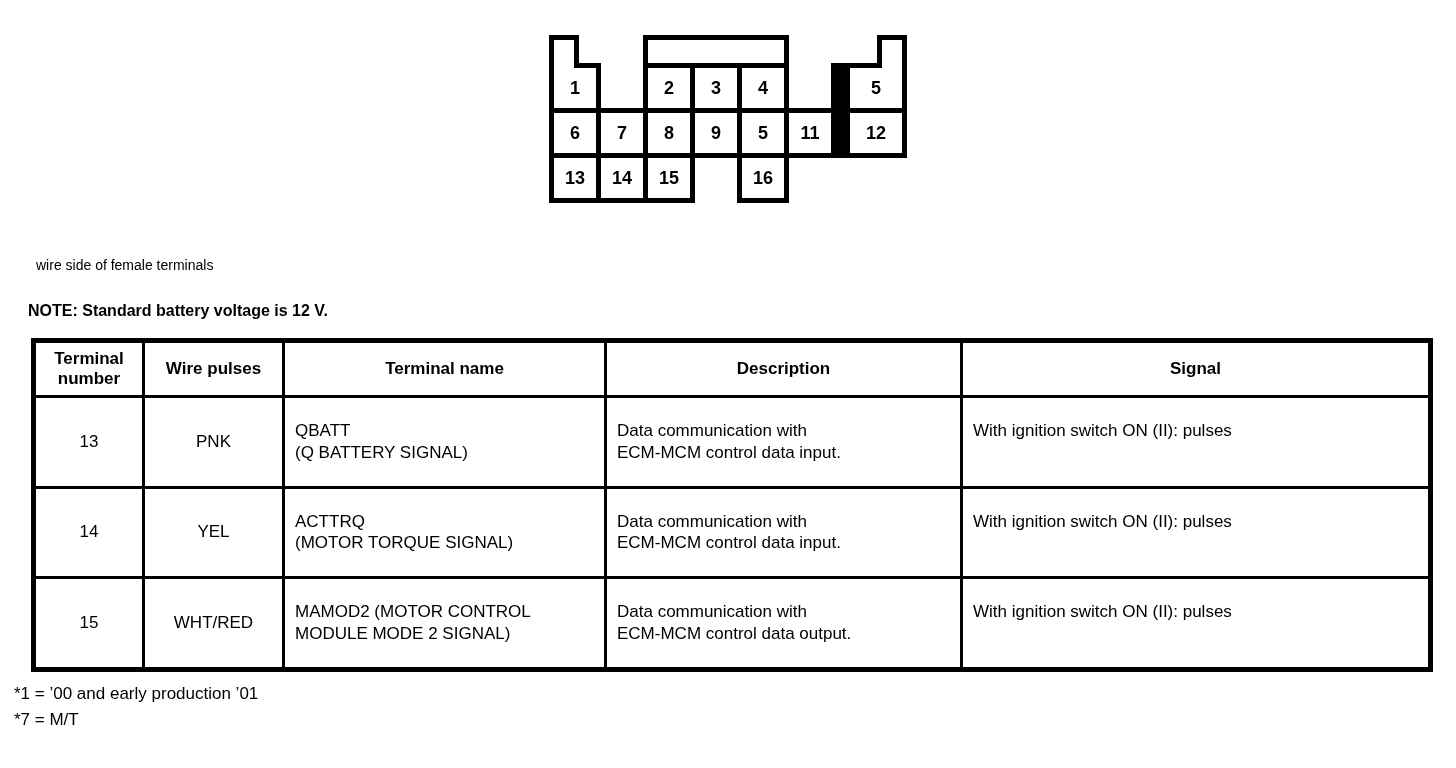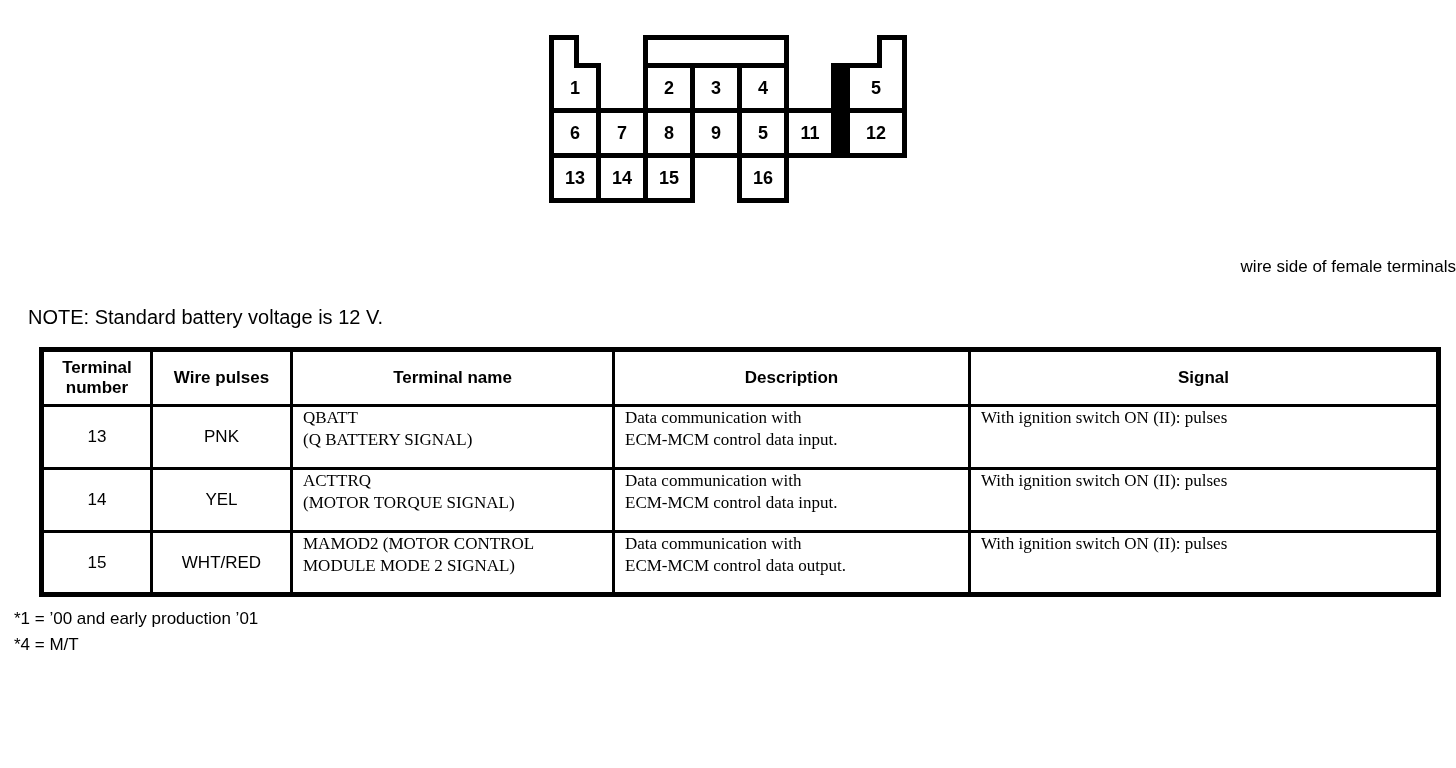--- a/index.html
+++ b/index.html
@@ -54,69 +54,69 @@
   }
   .separator {
     position: absolute; left: 282px; top: 28px;
     width: 14px; height: 95px;
     background: #000;
   }
 
   
   .caption {
     margin-top: 49px;
-    text-align: right;
-    font-size: 17px;
+    text-align: left;
+    font-size: 14px;
     padding-left: 36px;
   }
   .headrow {
     display: flex;
     justify-content: space-between;
     align-items: baseline;
     margin: 29px 30px 0 28px;
   }
   .title {
     margin: 0;
     font-size: 21px;
     font-weight: bold;
   }
   .note {
-    font-size: 20px;
+    font-size: 16px;
+    font-weight: bold;
   }
 
   
   table.io {
     border-collapse: collapse;
     table-layout: fixed;
     width: 1397px;
-    margin: 18px 0 0 39px;
+    margin: 18px 0 0 31px;
     border: 5px solid #000;
   }
   table.io th, table.io td {
     border: 3px solid #000;
     font-size: 17px;
   }
   table.io th {
     height: 56px;
     font-weight: bold;
     text-align: center;
     vertical-align: middle;
     padding: 2px 4px;
   }
   table.io td { height: 63px; }
   td.c {
     text-align: center;
     vertical-align: middle;
   }
   td.t {
     vertical-align: top;
-    padding: 0 10px;
+    padding: 22px 10px;
     white-space: pre-line;
     line-height: 1.28;
-    font-family: Liberation Serif, serif;
   }
 
   
   .footnotes {
     margin: 9px 0 0 14px;
     font-size: 17px;
     line-height: 26px;
   }
 </style>
 </head>
@@ -196,16 +196,16 @@
 MODULE MODE 2 SIGNAL)</td>
         <td class="t">Data communication with
 ECM-MCM control data output.</td>
         <td class="t">With ignition switch ON (II): pulses</td>
       </tr>
     </tbody>
   </table>
 
   <div class="footnotes">
     <div>*1 = ’00 and early production ’01</div>
-    <div>*4 = M/T</div>
+    <div>*7 = M/T</div>
   </div>
 
 </div>
 
 </body></html>

